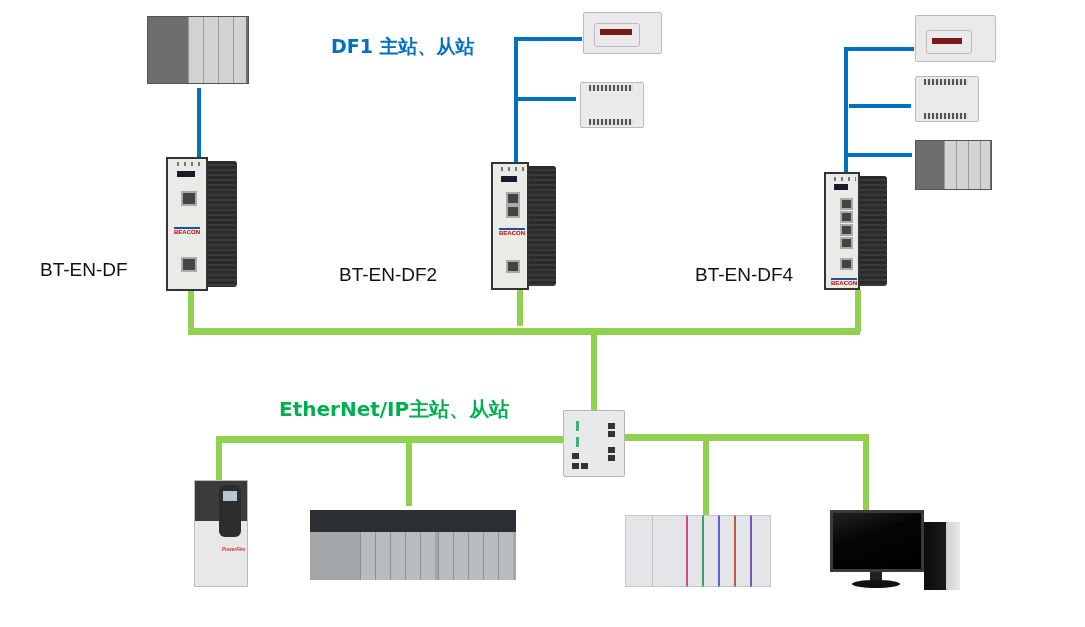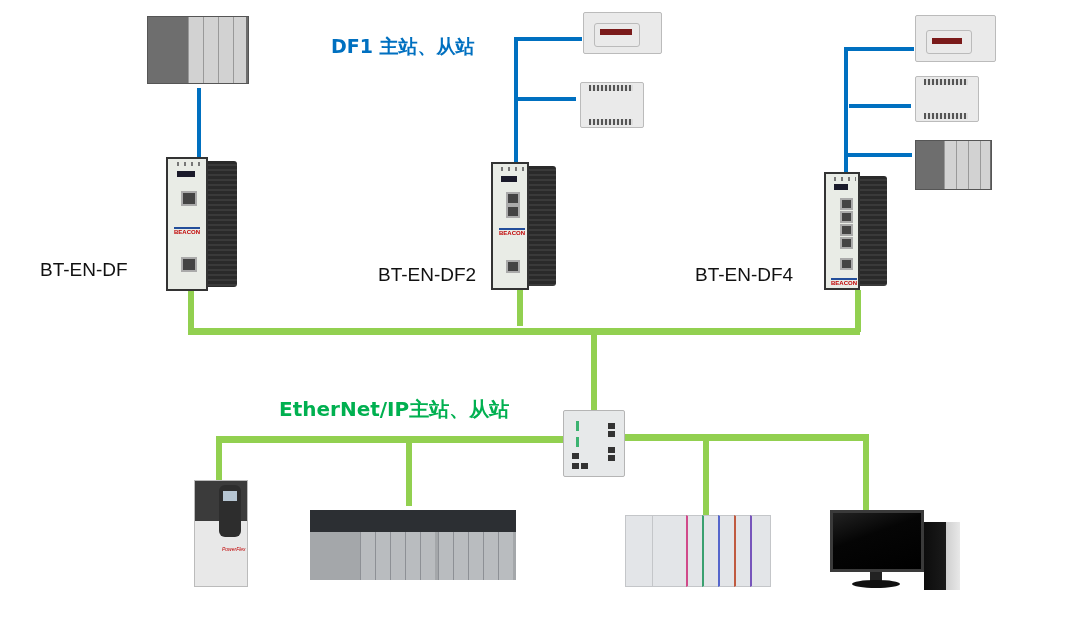--- a/index.html
+++ b/index.html
@@ -130,21 +130,21 @@
   <div class="side" style="left:36px;width:29px;"></div>
   <div class="front" style="width:38px;">
     <div class="leds" style="left:8px;top:3px;width:24px;"></div>
     <div class="disp" style="left:8px;top:12px;width:16px;"></div>
     <div class="port" style="left:13px;top:28px;width:10px;height:9px;"></div>
     <div class="port" style="left:13px;top:41px;width:10px;height:9px;"></div>
     <div class="logo" style="left:6px;top:64px;">BEACON</div>
     <div class="port" style="left:13px;top:96px;width:10px;height:9px;"></div>
   </div>
 </div>
-<div class="label" style="left:339px;top:264px;margin-left:39px;">BT-EN-DF2</div>
+<div class="label" style="left:339px;top:264px;">BT-EN-DF2</div>
 
 <div class="gw" style="left:824px;top:172px;width:64px;height:118px;">
   <div class="side" style="left:34px;width:29px;"></div>
   <div class="front" style="width:36px;">
     <div class="leds" style="left:8px;top:3px;width:22px;"></div>
     <div class="disp" style="left:8px;top:10px;width:14px;"></div>
     <div class="port" style="left:14px;top:24px;width:9px;height:8px;"></div>
     <div class="port" style="left:14px;top:37px;width:9px;height:8px;"></div>
     <div class="port" style="left:14px;top:50px;width:9px;height:8px;"></div>
     <div class="port" style="left:14px;top:63px;width:9px;height:8px;"></div>

